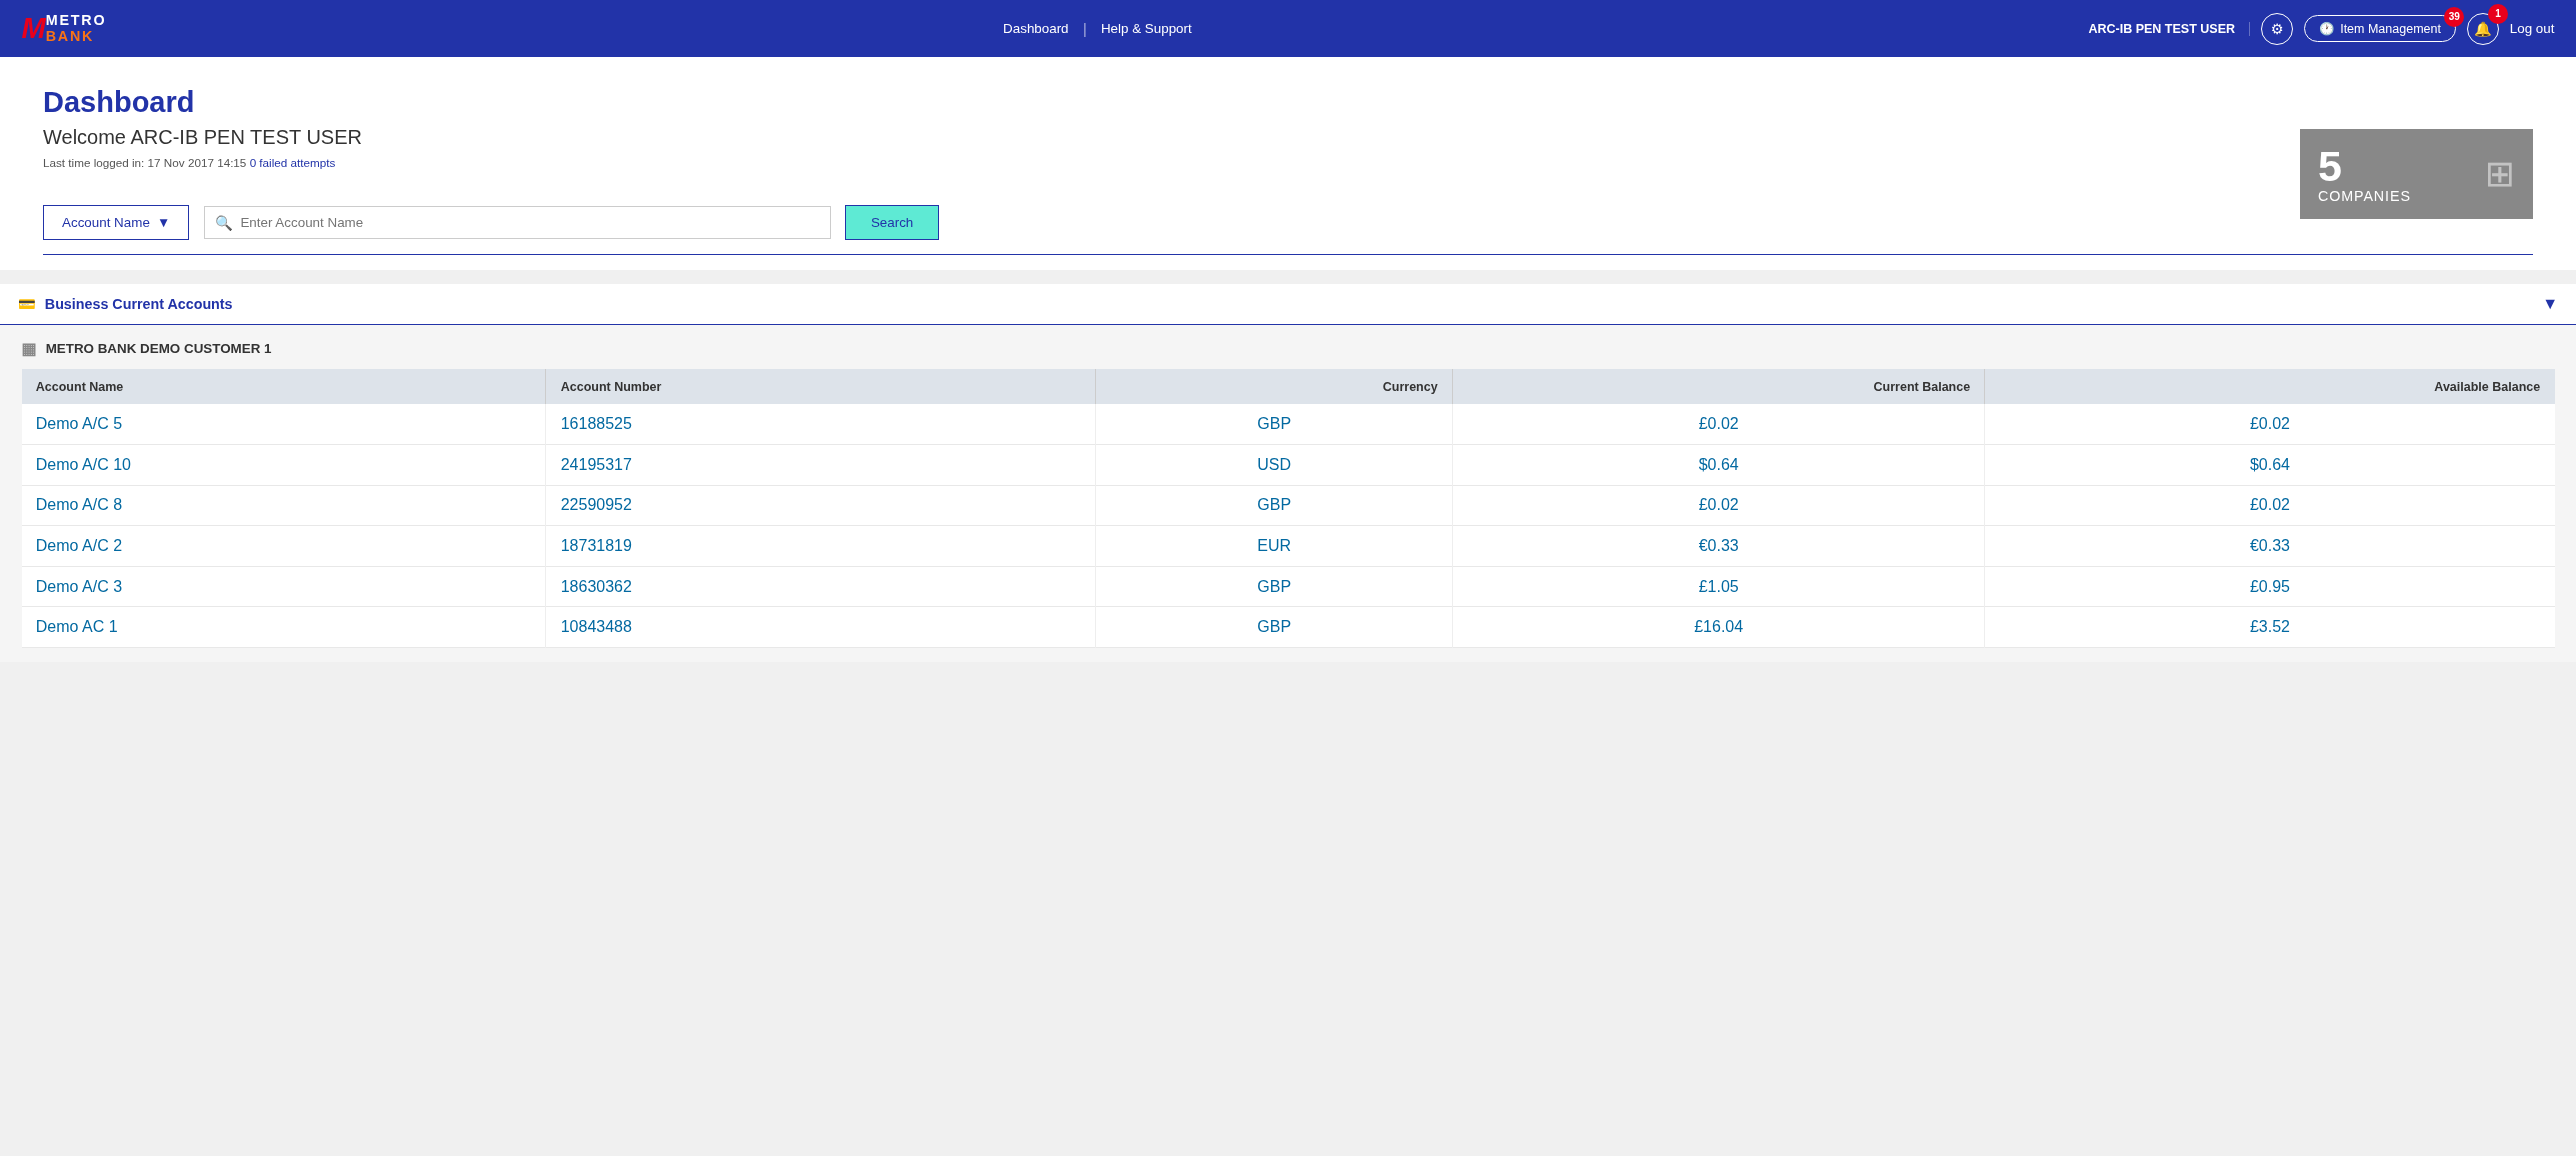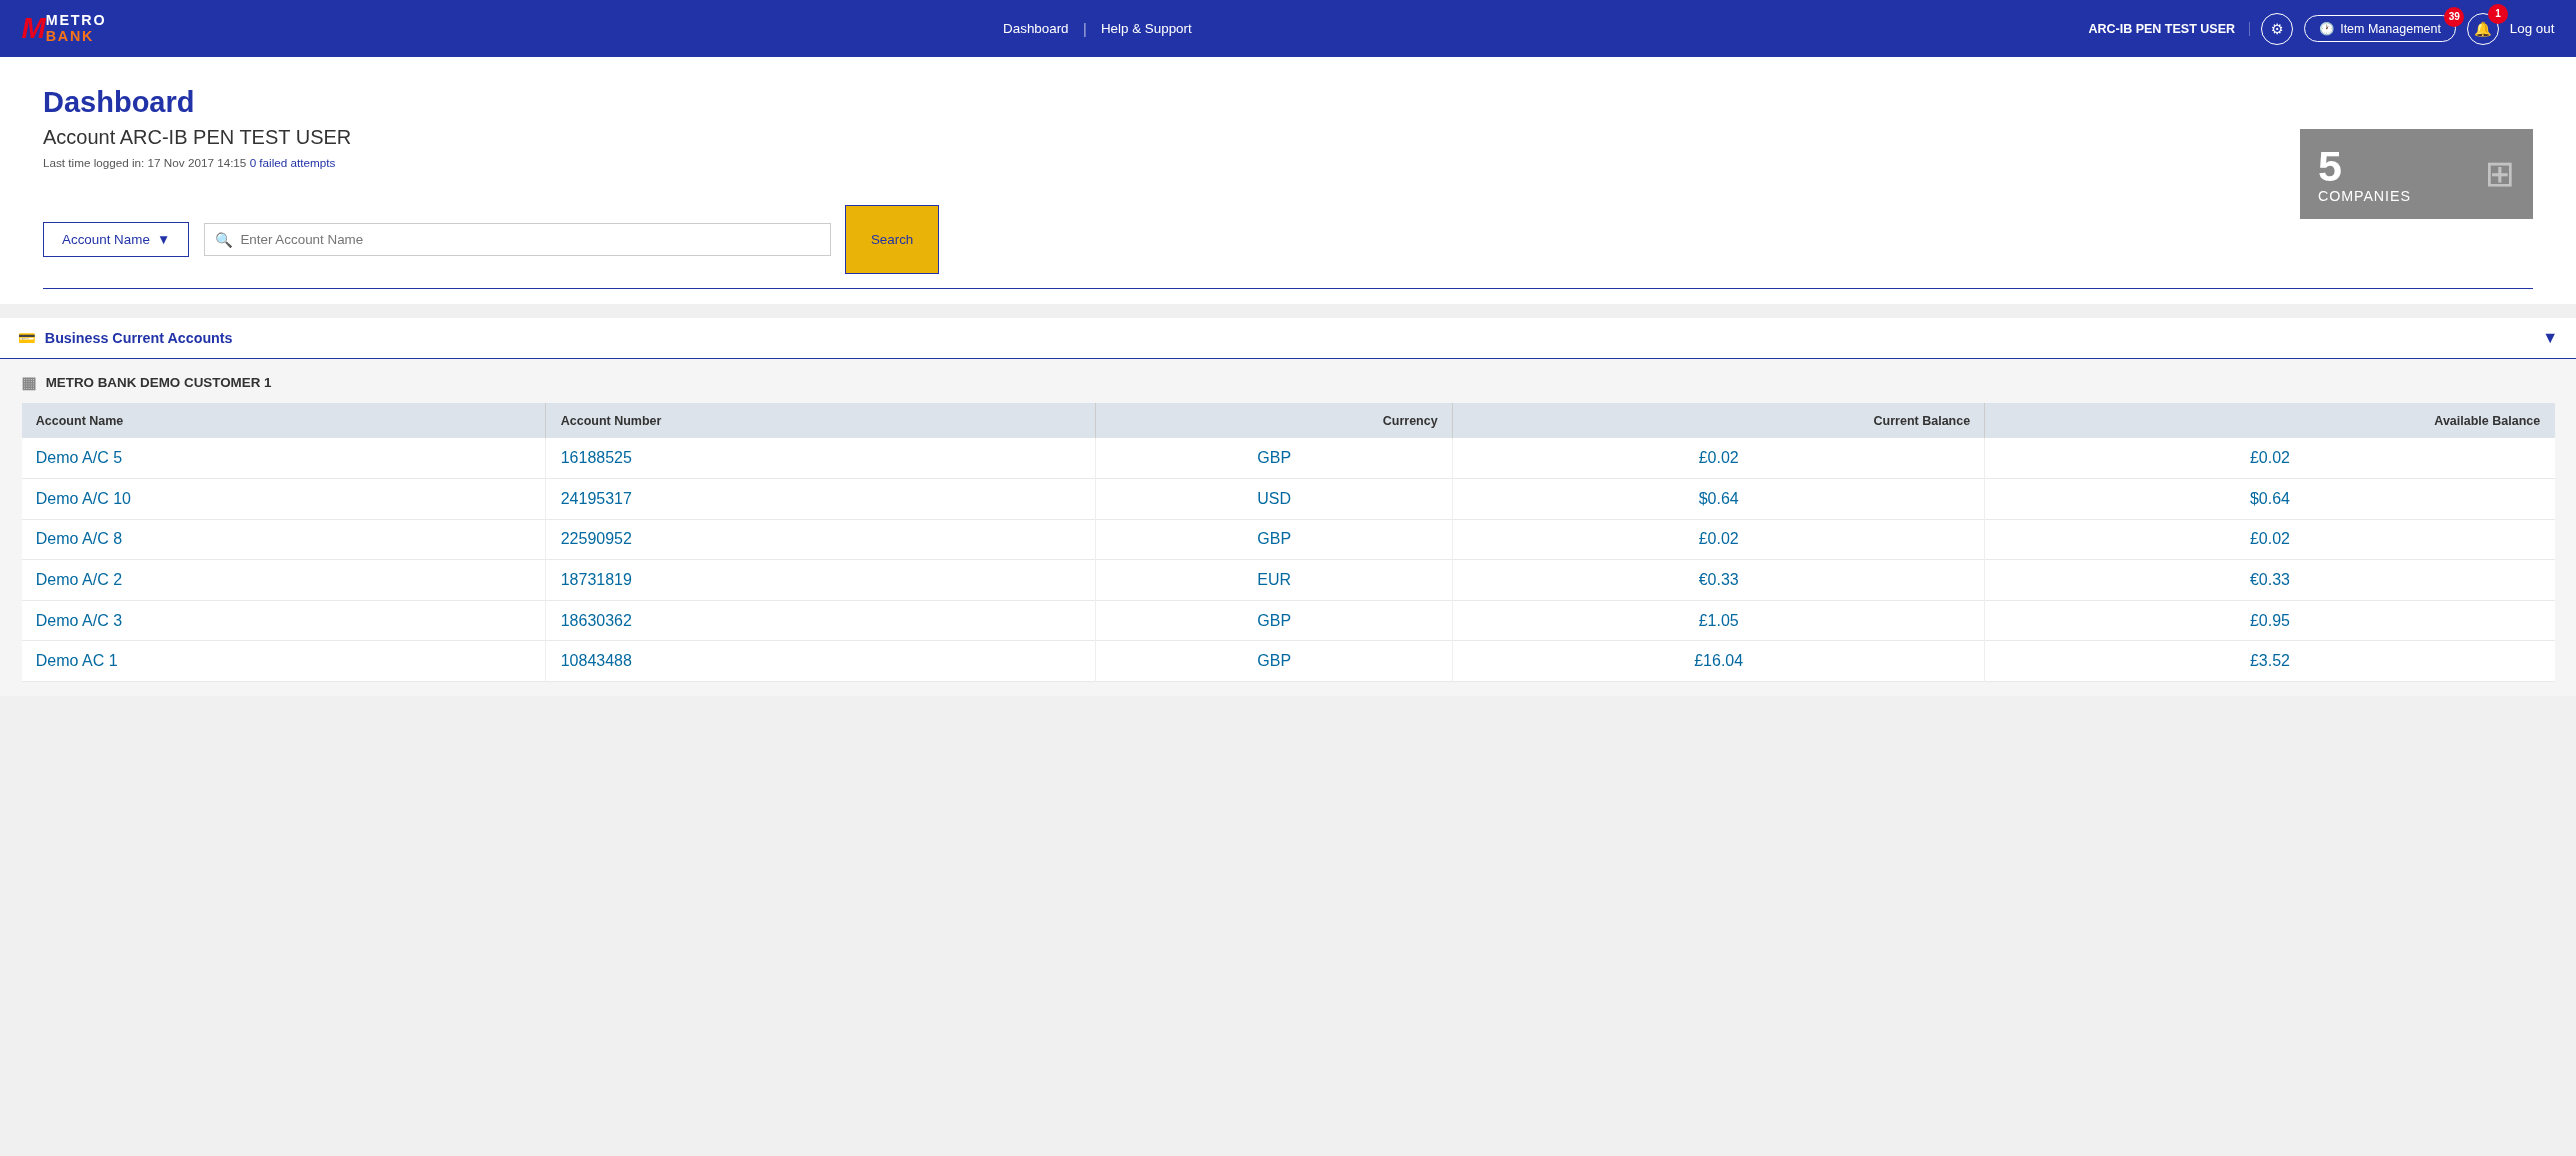--- a/index.html
+++ b/index.html
@@ -208,24 +208,24 @@
       font-size: 13.4px;
       width: 100%;
       color: #999;
     }
     .search-icon {
       color: #999;
       margin-right: 7.2px;
       font-size: 14.3px;
     }
     .search-btn {
-      background: #eab308;
+      background: #5eead4;
       border: 0.9px solid #2233a8;
       color: #2233a8;
-      padding: 26px 25px;
+      padding: 9px 25px;
       font-size: 13.4px;
       cursor: pointer;
     }
 
     
     .accounts-section {
       background: #f0f0f0;
       padding: 14.3px 0;
     }
 
@@ -337,21 +337,21 @@
       <button class="header-icon-btn">🔔</button>
       <span class="badge">1</span>
     </div>
     <button class="logout-btn">Log out</button>
   </div>
 </header>
 
 <div class="top-area">
   <div>
     <h1 class="dashboard-title">Dashboard</h1>
-    <p class="welcome-text">Account ARC-IB PEN TEST USER</p>
+    <p class="welcome-text">Welcome ARC-IB PEN TEST USER</p>
     <p class="last-login">
       <span>Last time logged in: 17 Nov 2017 14:15</span>
       <span class="failed-attempts">0 failed attempts</span>
     </p>
   </div>
 
   <div class="companies-widget">
     <div>
       <div class="companies-number">5</div>
       <div class="companies-label">COMPANIES</div>

